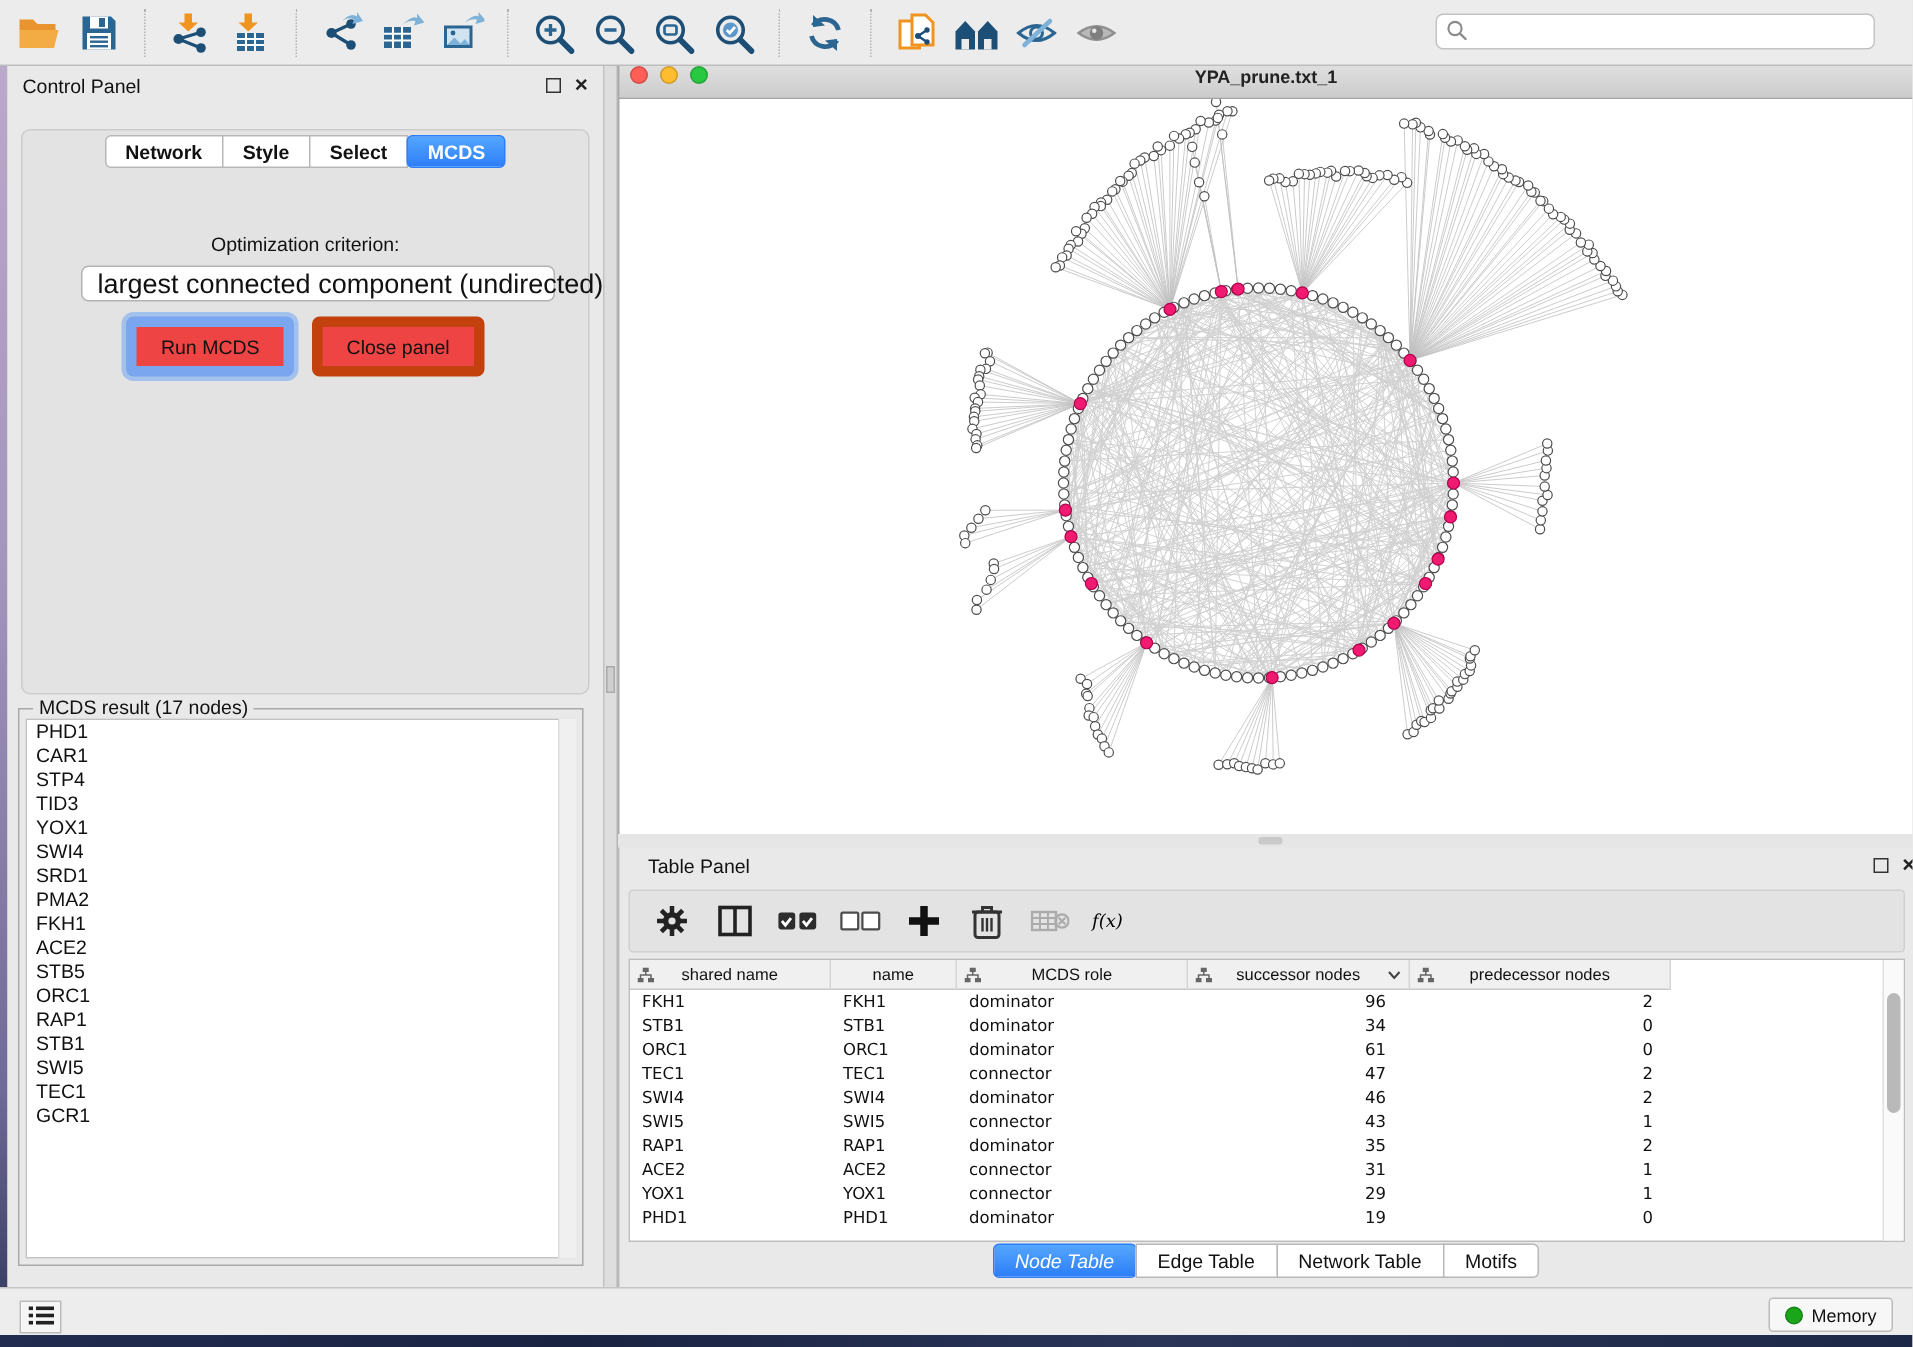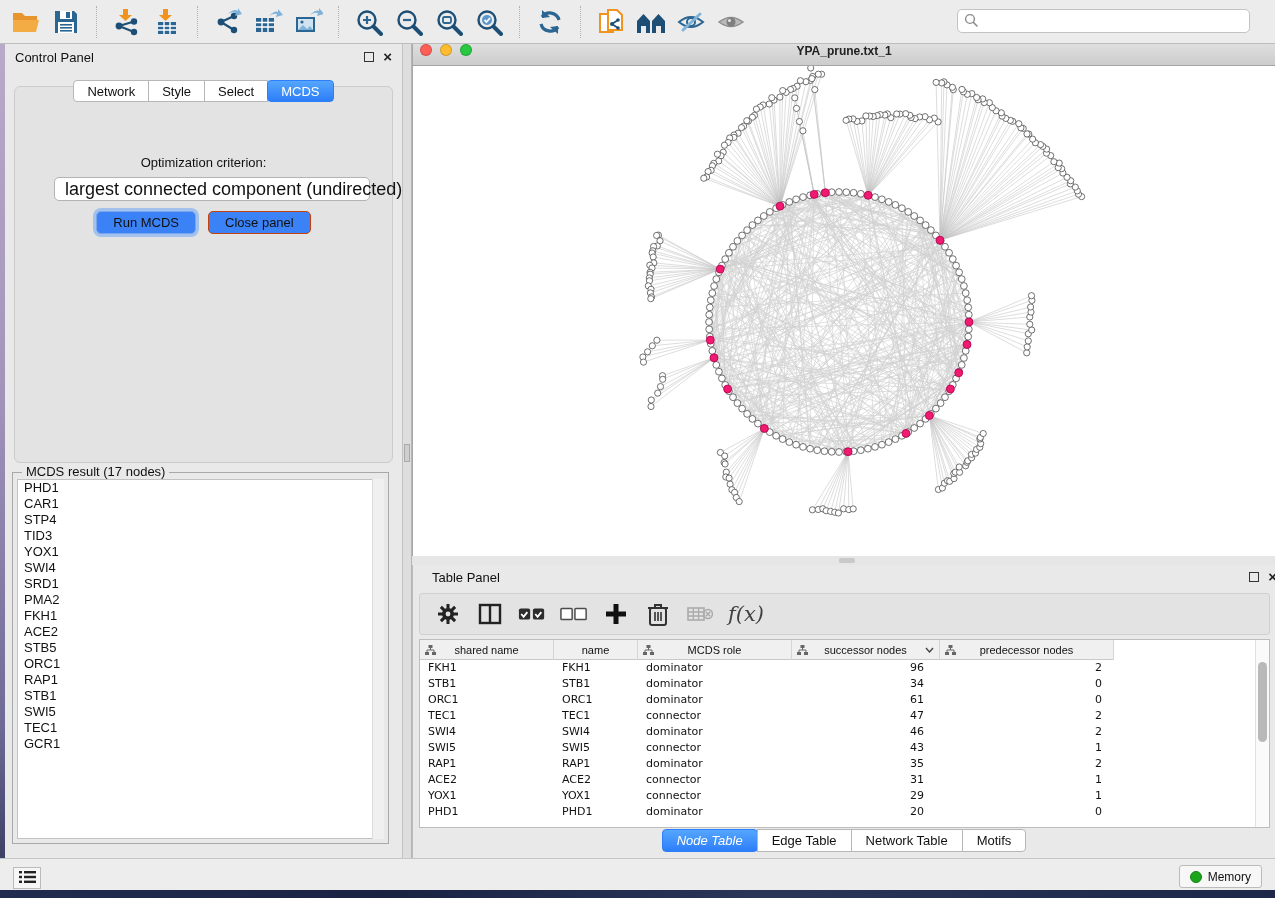--- a/index.html
+++ b/index.html
@@ -25,40 +25,40 @@
                  background:linear-gradient(90deg,#222c50,#1a2342 30%,#2b3558 60%,#1d2848); }
 
   
   .control-panel { position:absolute; left:5px; top:44px; width:397px; height:814px; background:#e9e9e9; }
   .panel-titlebar { position:absolute; left:0; top:0; width:100%; height:26px; display:flex; align-items:center; padding:0 10px; }
   .panel-title { font-size:13px; color:#111; }
   .win-btns { margin-left:auto; display:flex; align-items:center; gap:9px; }
   .float-icon { width:10px; height:10px; border:1.6px solid #333; display:inline-block; }
   .close-icon { font-weight:bold; font-size:15px; color:#222; line-height:10px; }
 
-  .ctab-row { position:absolute; left:0; top:36px; width:100%; display:flex; justify-content:center; z-index:2; }
+  .ctab-row { position:absolute; left:0; top:46px; width:100%; display:flex; justify-content:center; z-index:2;font-weight:bold; }
   .ctab { height:22px; padding:0 13px; background:#fff; border:1px solid #b7b7b7; margin-left:-1px;
           display:flex; align-items:center; font-size:13px; }
   .ctab:first-child { border-radius:4px 0 0 4px; margin-left:0; }
   .ctab:last-child { border-radius:0 4px 4px 0; }
   .ctab.active { background:linear-gradient(180deg,#55a6fd,#2d7ef9); color:#fff; border-color:#2d7ef9; border-radius:4px; }
 
   .inner-panel { position:absolute; left:9px; top:42px; width:379px; height:377px; background:#e3e3e3;
                  border:1px solid #cccccc; border-radius:6px; }
   .opt-label { position:absolute; left:0; top:68px; width:100%; text-align:center; font-size:13px; }
   .opt-select { position:absolute; left:39px; top:90px; width:316px; height:24px; background:#fff;
                 border:1px solid #b3b3b3; border-radius:5px; display:flex; align-items:center; }
   .opt-select-text { flex:1; padding-left:10px; font-size:18px; white-space:nowrap; }
   .opt-stepper { width:22px; height:22px; margin-right:0px; border-radius:4px;
                  background:linear-gradient(180deg,#66acfd,#2f80f8); display:flex; flex-direction:column;
                  align-items:center; justify-content:center; gap:2px; }
   .opt-stepper .tri-up { width:0; height:0; border-left:4px solid transparent; border-right:4px solid transparent; border-bottom:5px solid #fff; }
   .opt-stepper .tri-dn { width:0; height:0; border-left:4px solid transparent; border-right:4px solid transparent; border-top:5px solid #fff; }
   .btn-row { position:absolute; left:0; top:124px; width:100%; display:flex; justify-content:center; gap:12px; }
-  .push-btn { height:23px; padding:0 16px; background:#3b82f6; border:1px solid #c2410c; border-radius:5px;
+  .push-btn { height:40px; padding:0 16px; background:#ef4444; border:7px solid #c2410c; border-radius:5px;
               font-size:13px; display:flex; align-items:center; }
   .push-btn.focused { border-color:#7aa6ef; box-shadow:0 0 0 3px rgba(110,165,245,.55); }
 
   .mcds-fieldset { position:absolute; left:7px; top:428px; width:377px; height:372px; border:1px solid #a9a9a9; }
   .mcds-legend { position:absolute; left:9px; top:-9px; background:#e9e9e9; padding:0 4px; font-size:13px; }
   .mcds-list { position:absolute; left:4px; top:6px; right:4px; bottom:4px; background:#fff; border:1px solid #c2c2c2; overflow:hidden; }
   .result-item { height:16px; line-height:16px; padding-left:6px; font-size:13px; }
   .mcds-scroll { position:absolute; right:0; top:0; bottom:0; width:12px; background:#f0f0f0; border-left:1px solid #dcdcdc; }
 
   
@@ -78,21 +78,21 @@
   .net-canvas { position:absolute; left:412px; top:66px; width:863px; height:490px; background:#fff; border-left:1px solid #a8a8a8; }
   .net-canvas svg { display:block; }
 
   
   .table-panel { position:absolute; left:412px; top:565px; width:863px; height:293px; background:#e9e9e9;
                  border-left:1px solid #bcbcbc; }
   .tp-titlebar { position:absolute; left:12px; top:0; width:100%; height:24px; display:flex; align-items:center; padding:0 10px 0 7px; }
   .tp-toolbar { position:absolute; left:6px; top:28px; width:851px; height:42px; background:#e3e3e3;
                 border:1px solid #d0d0d0; border-radius:3px; display:flex; align-items:center; gap:14px; padding-left:14px; }
   .tp-tool { width:28px; height:28px; display:flex; align-items:center; justify-content:center; }
-  .fx-label { font-family:"DejaVu Serif", serif; font-style:italic; font-size:21px; color:#404040; }
+  .fx-label { font-family:"DejaVu Serif", serif; font-style:italic; font-size:12px; color:#000000; }
 
   .node-table { position:absolute; left:6px; top:74px; width:851px; height:189px; background:#fff; border:1px solid #bdbdbd; }
   .nt-header { position:absolute; left:0; top:0; height:20px; display:flex; background:#f0f0f0; border-bottom:1px solid #c9c9c9; }
   .nt-th { position:relative; height:20px; display:flex; align-items:center; justify-content:center;
            font-size:11px; color:#111; border-right:1px solid #d5d5d5; }
   .nt-th .col-icon { position:absolute; left:5px; top:5px; }
   .nt-th .sort-chev { position:absolute; right:5px; top:7px; }
   .nt-rows { position:absolute; left:0; top:20px; }
   .nt-row { display:flex; height:16px; line-height:16px; font-size:11px; font-family:"DejaVu Sans",sans-serif; }
   .nt-cell { height:16px; overflow:hidden; white-space:nowrap; }
@@ -1515,21 +1515,21 @@
             <div class="nt-cell left" style="width: 134px;">YOX1</div>
             <div class="nt-cell left" style="width: 84px;">YOX1</div>
             <div class="nt-cell left" style="width: 154px;">connector</div>
             <div class="nt-cell right" style="width: 148px; padding-right: 16px;">29</div>
             <div class="nt-cell right" style="width: 174px; padding-right: 12px;">1</div>
           </div>
           <div class="nt-row">
             <div class="nt-cell left" style="width: 134px;">PHD1</div>
             <div class="nt-cell left" style="width: 84px;">PHD1</div>
             <div class="nt-cell left" style="width: 154px;">dominator</div>
-            <div class="nt-cell right" style="width: 148px; padding-right: 16px;">20</div>
+            <div class="nt-cell right" style="width: 148px; padding-right: 16px;">19</div>
             <div class="nt-cell right" style="width: 174px; padding-right: 12px;">0</div>
           </div>
         </div>
       <div class="nt-scroll">
           <div class="nt-thumb"></div>
         </div>
     </div>
     <div class="tp-tabs">
         <div class="ttab active">Node Table</div>
         <div class="ttab">Edge Table</div>

